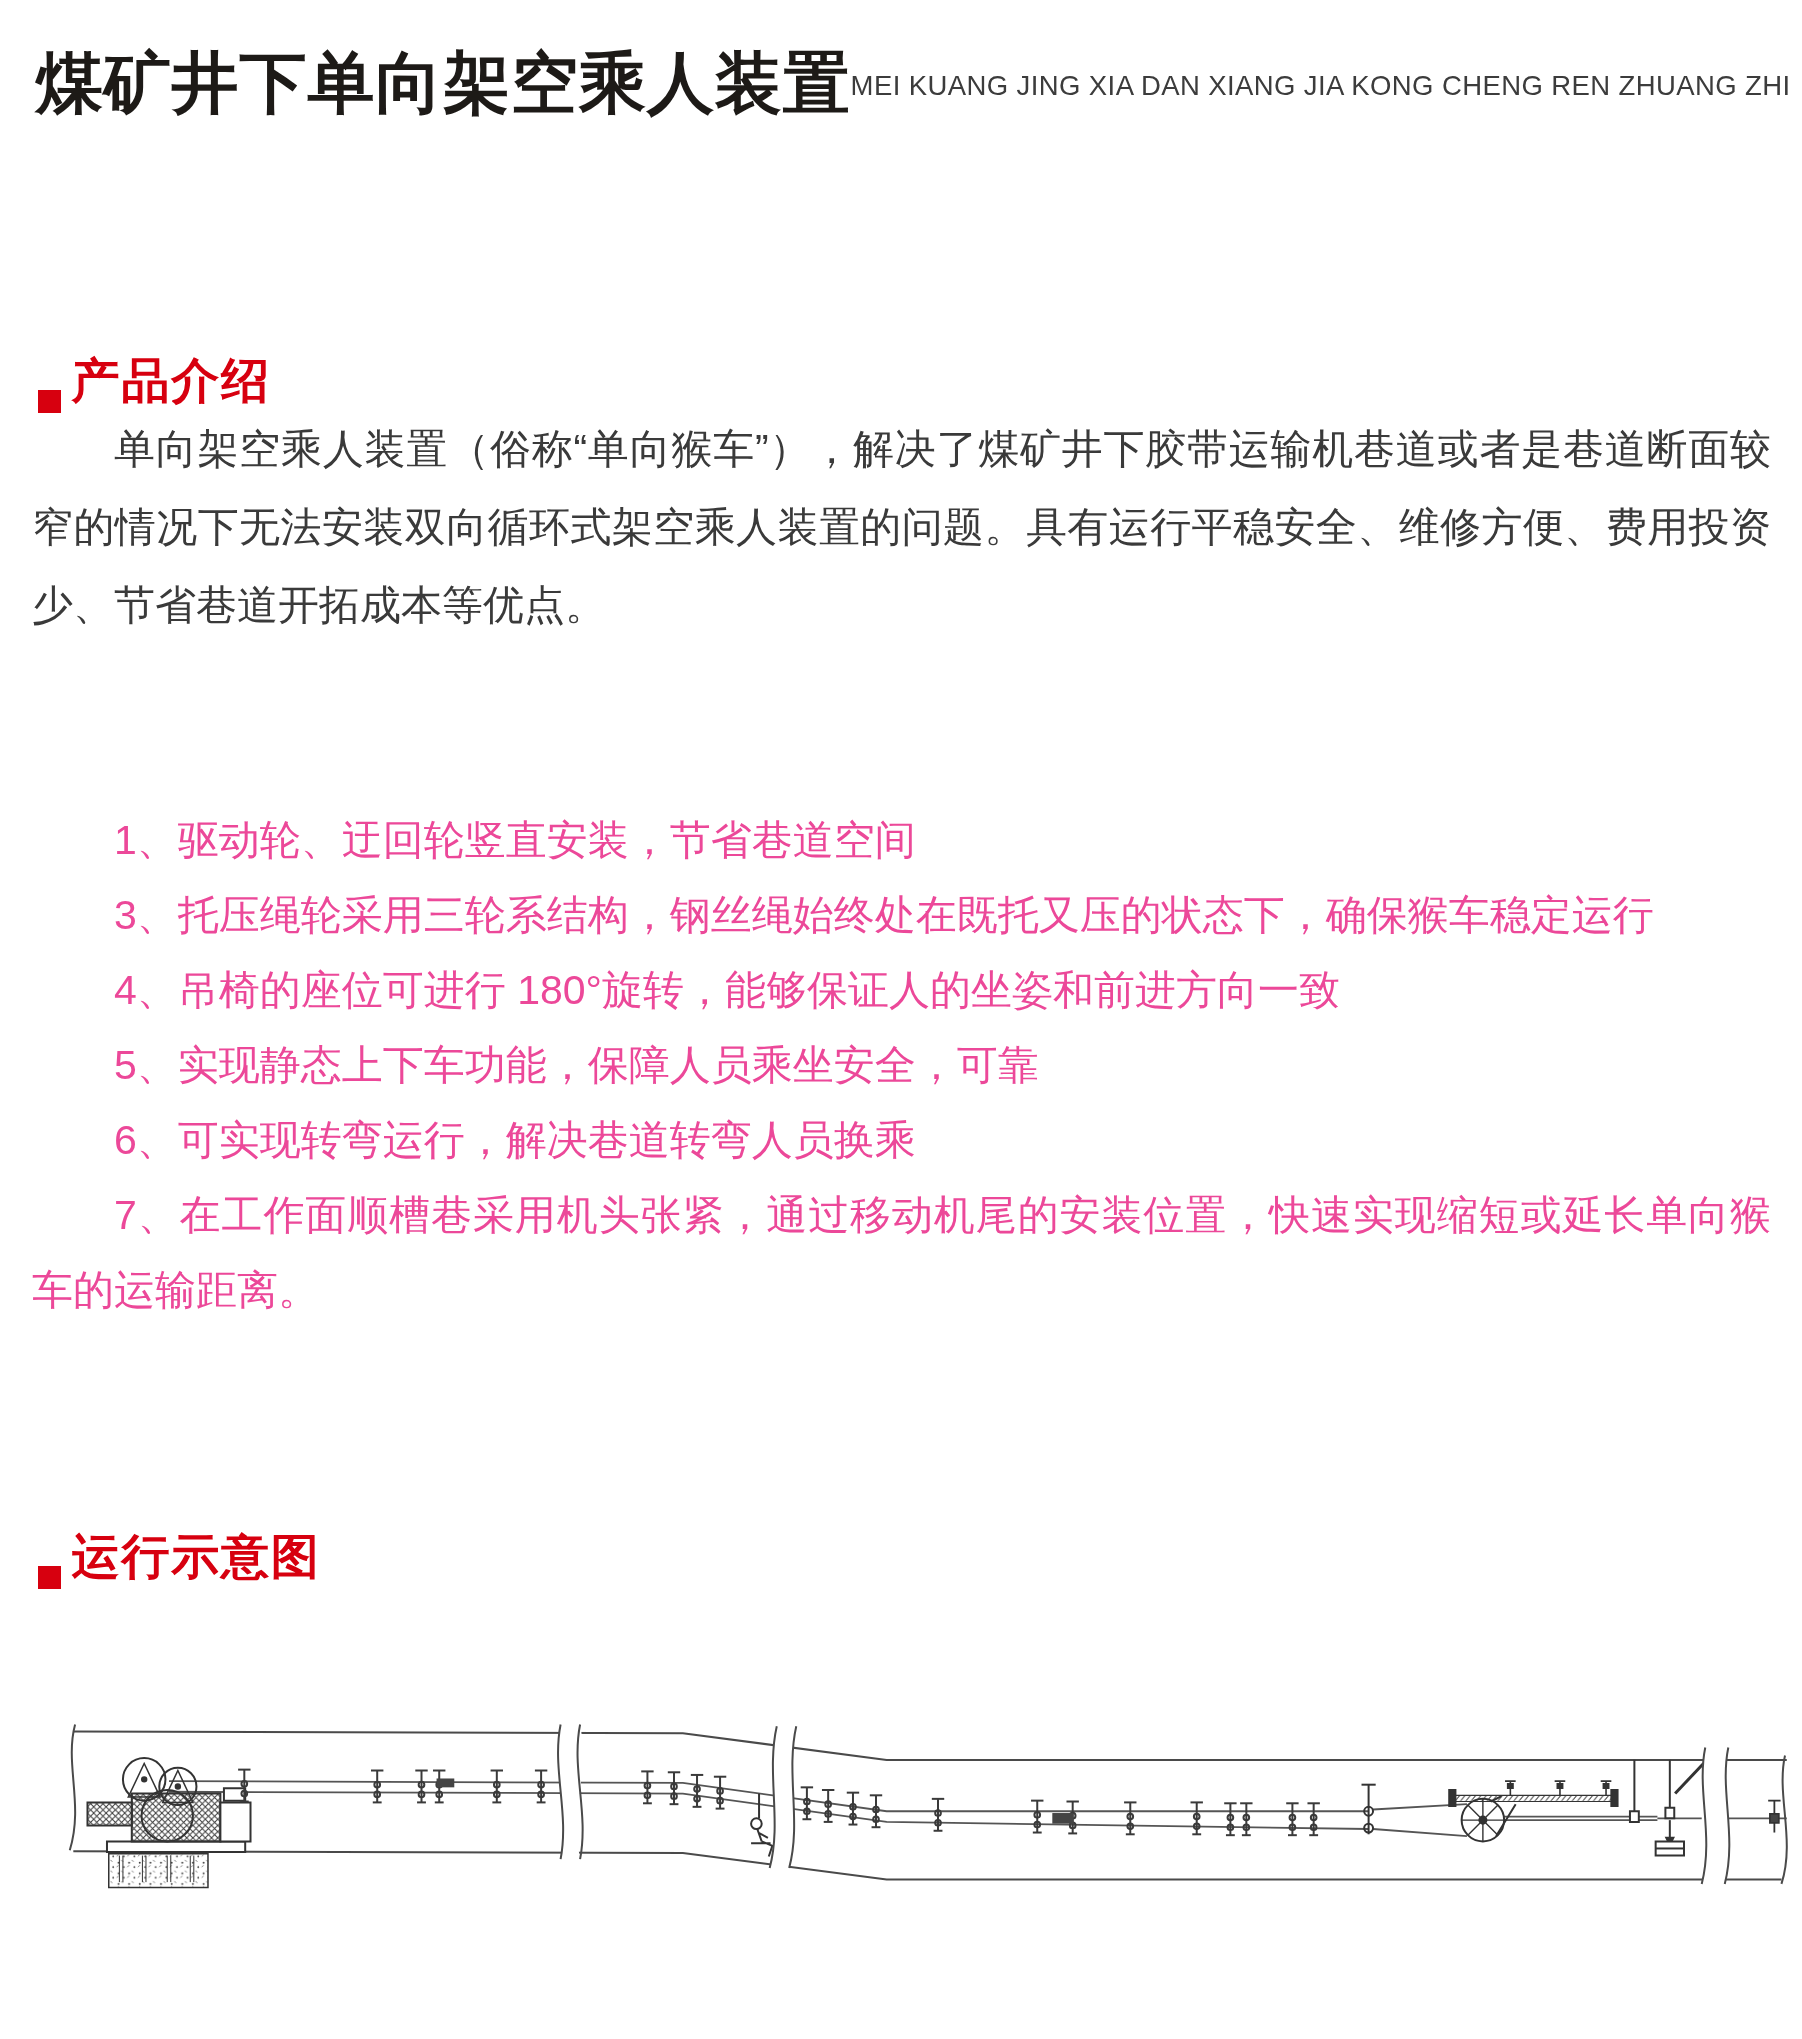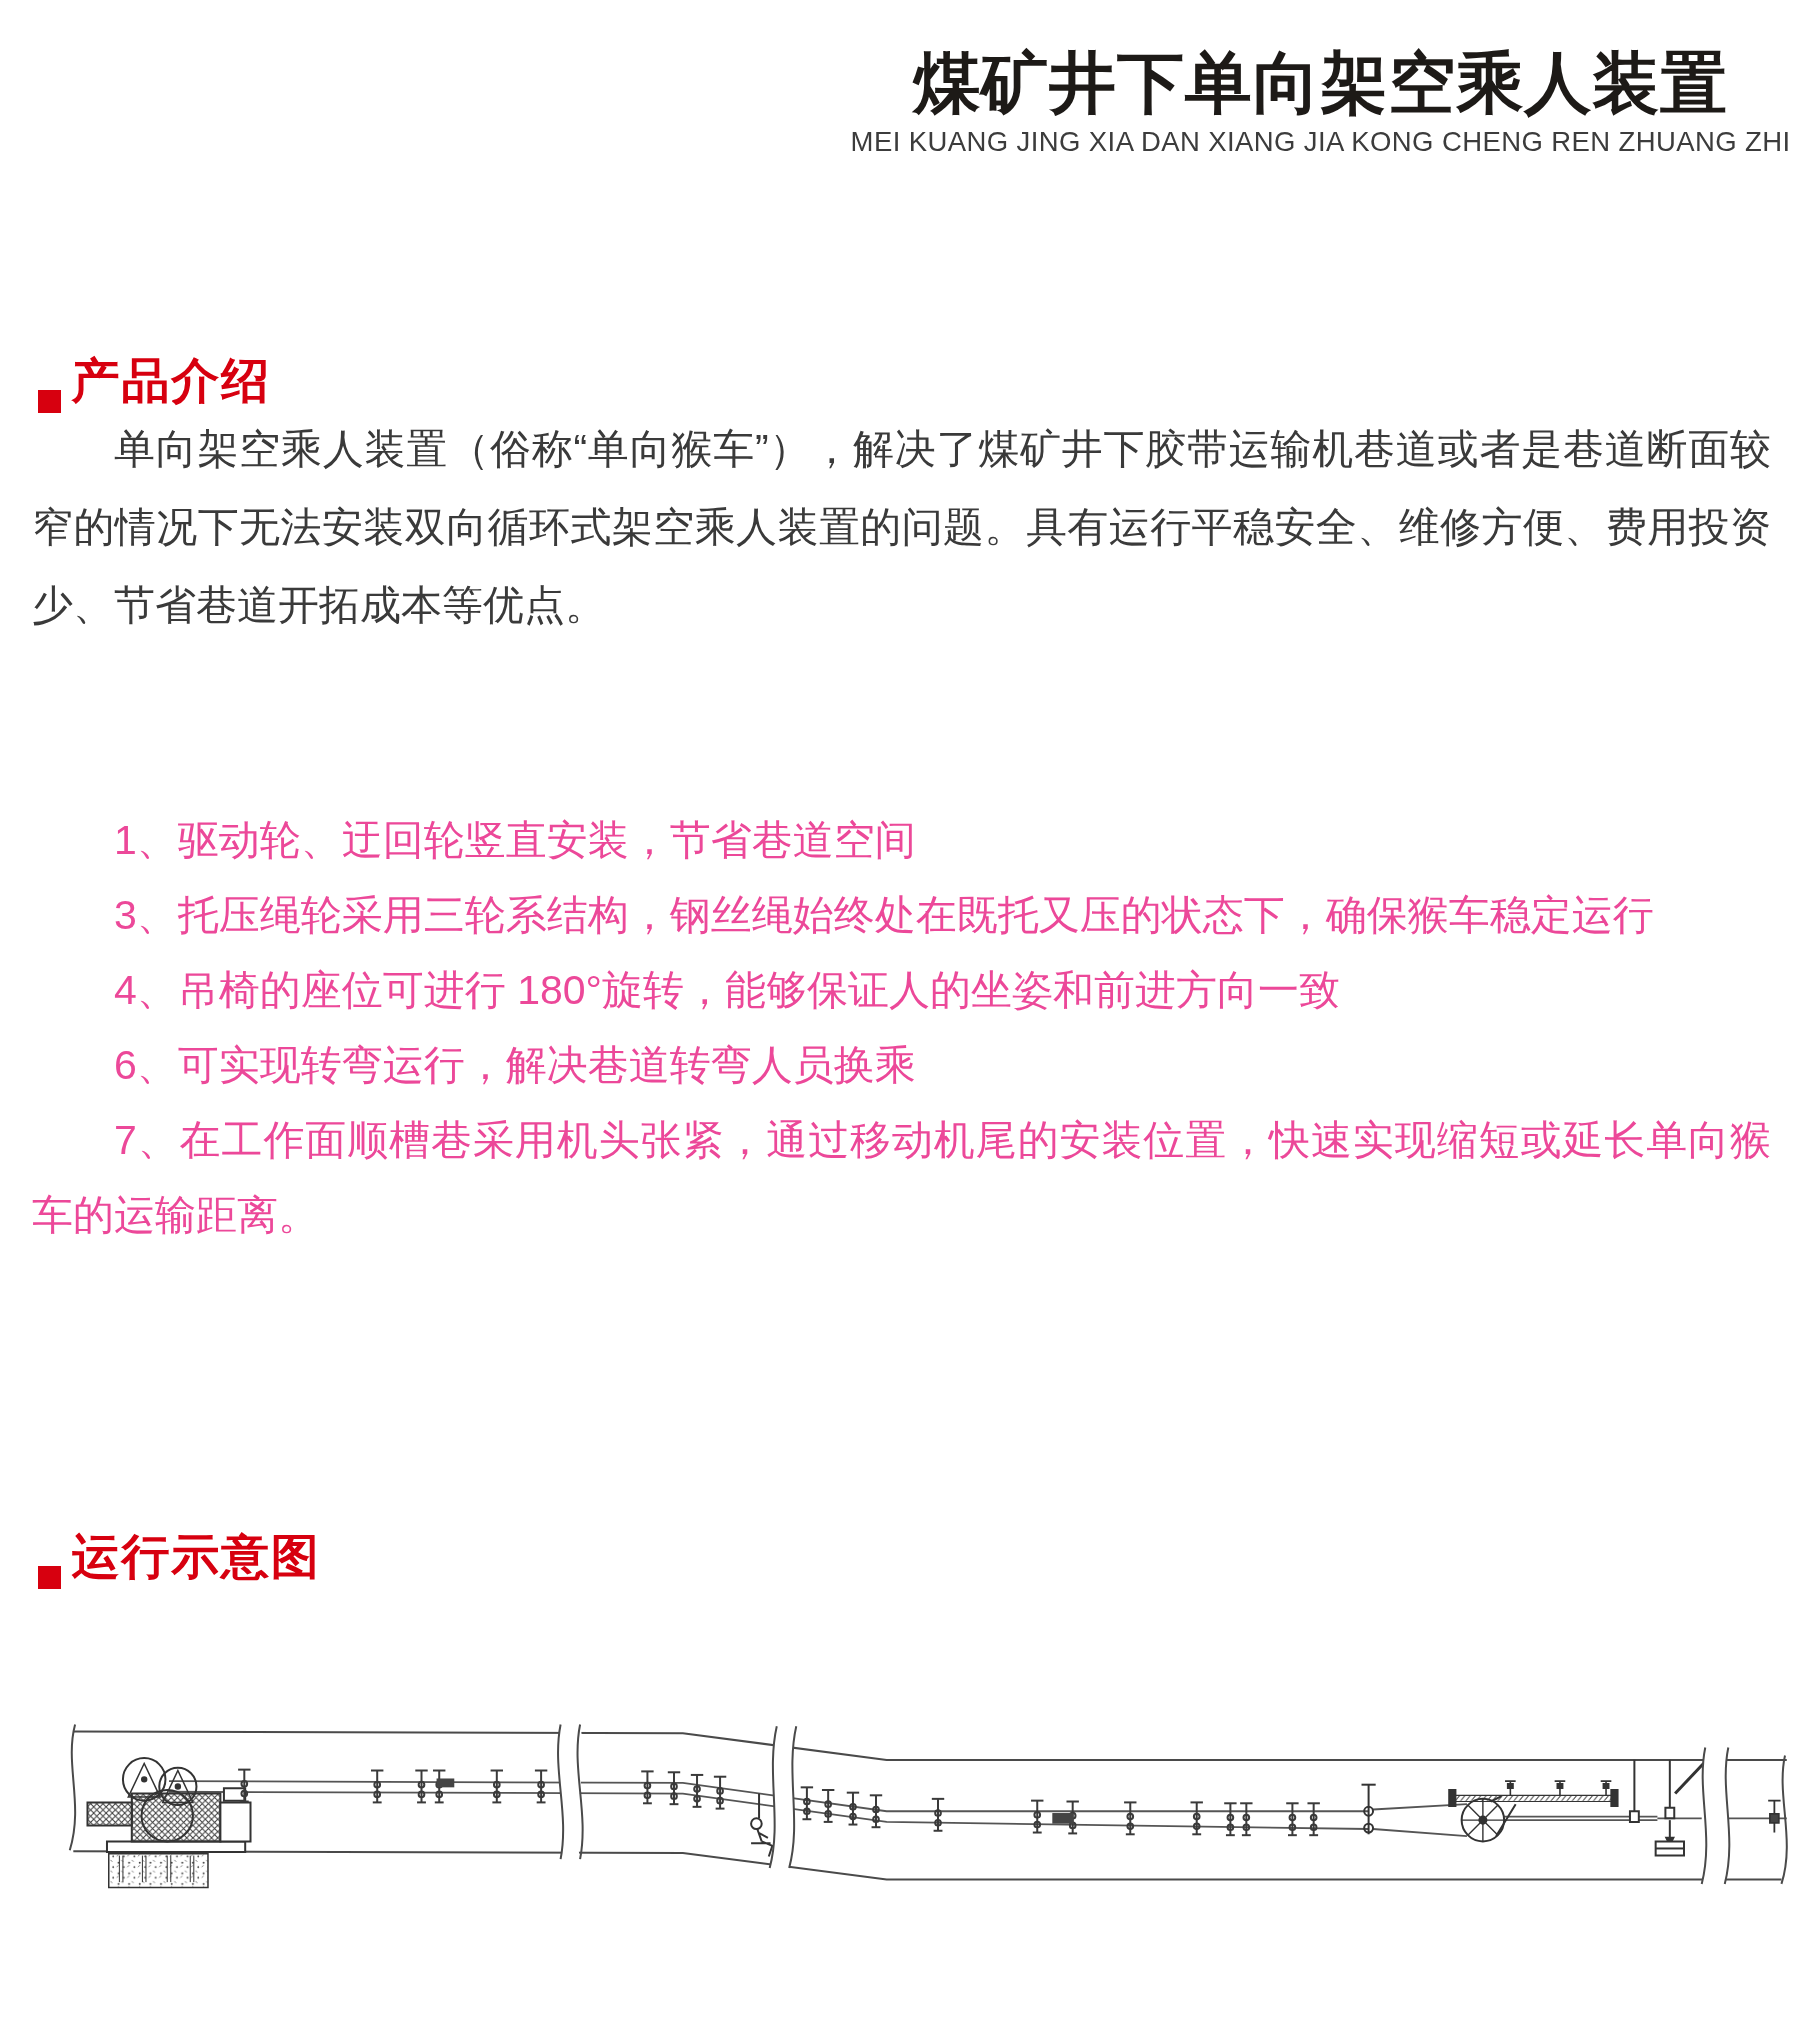--- a/index.html
+++ b/index.html
@@ -1,19 +1,19 @@
 <!DOCTYPE html>
 <html style="font-size:14px"><head>
 <meta charset="utf-8">
 <style>
   html,body{margin:0;padding:0;background:#fff;}
   #page{position:relative;width:1803px;height:2039px;background:#ffffff;overflow:hidden;
         font-family:"Liberation Sans",sans-serif;color:#3a3a3a;}
   
-  .hdr{position:absolute;top:46px;right:12.4px;display:flex;flex-direction:column;align-items:center;}
+  .hdr{position:absolute;top:46px;right:12.4px;display:flex;flex-direction:row;align-items:center;}
   .title{font-size:67px;font-weight:900;color:#1d1a17;letter-spacing:0.9px;line-height:1.1;white-space:nowrap;}
   .pinyin{margin-top:6px;font-size:27.5px;font-weight:400;color:#3c3c3c;letter-spacing:0.4px;white-space:nowrap;}
   
   .sec{position:absolute;left:38px;display:flex;align-items:flex-end;}
   .bullet{width:23px;height:23px;background:var(--red);margin-right:10.6px;margin-top:8.9px;flex:0 0 auto;}
   .sec-label{font-size:48px;font-weight:800;color:var(--red);letter-spacing:1.8px;white-space:nowrap;}
   
   .para{position:absolute;left:32px;width:1739px;margin:0;font-size:41px;line-height:78px;
         text-align:justify;text-justify:inter-ideograph;color:#3a3a3a;text-indent:82px;}
   .feat{position:absolute;left:32px;width:1739px;top:803px;}
@@ -37,20 +37,21 @@
   <div class="sec" style="top:349px">
     <span class="bullet"></span>
     <span class="sec-label">产品介绍</span>
   </div>
   <p class="para" style="top:410px">单向架空乘人装置（俗称“单向猴车”），解决了煤矿井下胶带运输机巷道或者是巷道断面较窄的情况下无法安装双向循环式架空乘人装置的问题。具有运行平稳安全、维修方便、费用投资少、节省巷道开拓成本等优点。</p>
 
   <div class="feat">
     <p><span>1、</span><span>驱动轮、迂回轮竖直安装，节省巷道空间</span></p>
     <p><span>3、</span><span>托压绳轮采用三轮系结构，钢丝绳始终处在既托又压的状态下，确保猴车稳定运行</span></p>
     <p><span>4、</span><span>吊椅的座位可进行 180°旋转，能够保证人的坐姿和前进方向一致</span></p>
+    <p><span>5、</span><span>实现静态上下车功能，保障人员乘坐安全，可靠</span></p>
     <p><span>6、</span><span>可实现转弯运行，解决巷道转弯人员换乘</span></p>
     <p><span>7、</span><span>在工作面顺槽巷采用机头张紧，通过移动机尾的安装位置，快速实现缩短或延长单向猴车的运输距离。</span></p>
   </div>
 
   <div class="sec" style="top:1525px">
     <span class="bullet"></span>
     <span class="sec-label">运行示意图</span>
   </div>
 
   <div class="diagram">

